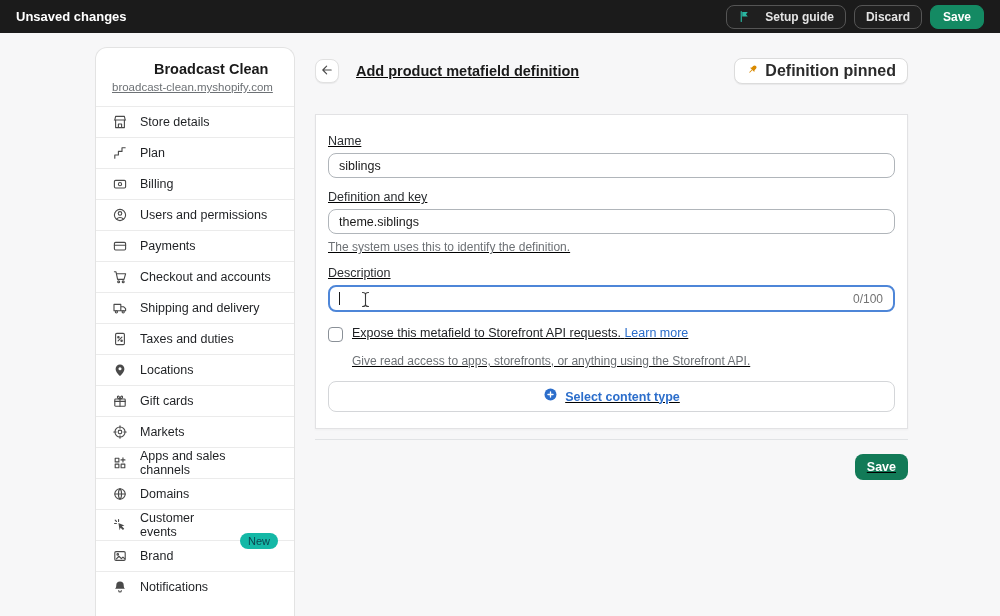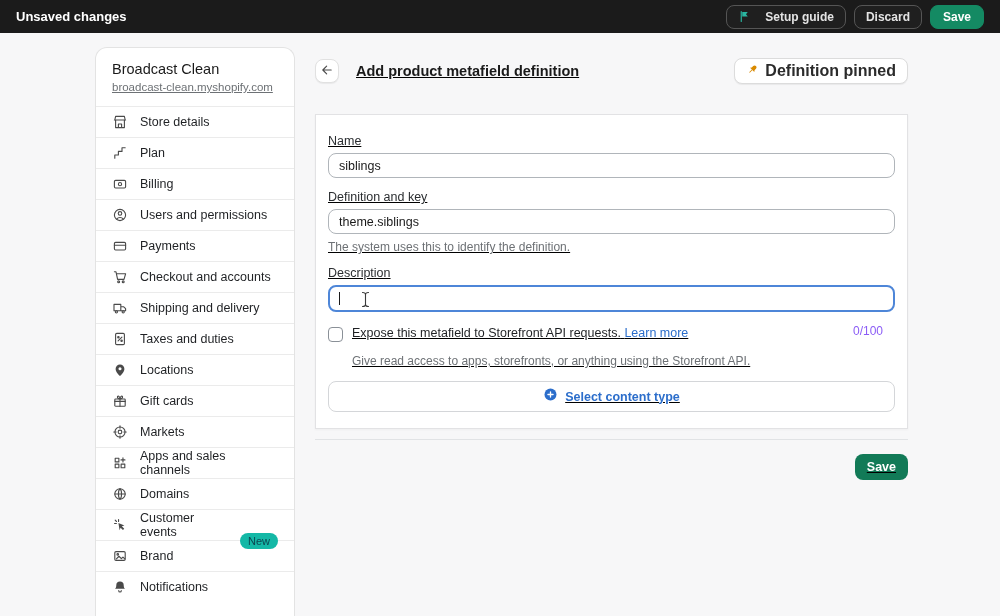--- a/index.html
+++ b/index.html
@@ -16,21 +16,21 @@
             background:#1f1f1f; border:1px solid #555555; color:#e3e3e3; font-size:12px; font-weight:600;
             cursor:pointer; }
   .tb-btn svg { display:block; }
   .tb-save { height:24px; padding:0 12px; border-radius:8px; background:#148a63; border:1px solid #148a63;
              color:#ffffff; font-size:12px; font-weight:600; cursor:pointer; }
 
   
   .sidebar { position:absolute; left:95px; top:47px; width:200px; height:569px; background:#ffffff;
              border:1px solid #e3e3e3; border-bottom:none; border-radius:12px 12px 0 0; overflow:hidden; }
   .side-head { padding:13px 16px 11px; }
-  .store-name { font-size:14.5px; font-weight:400; color:#1a1a1a; }
+  .store-name { font-size:14.5px; font-weight:700; color:#1a1a1a;margin-left:42px; }
   .store-domain { display:inline-block; margin-top:4px; font-size:11.5px; color:#6d7175;
                   text-decoration:underline; cursor:pointer; }
   .nav-item { display:flex; align-items:center; height:31px; padding:0 16px; gap:12px;
               border-top:1px solid #ebebeb; cursor:pointer; }
   .nav-icon { width:16px; height:16px; color:#4a4a4a; flex:0 0 auto; }
   .nav-icon svg { width:16px; height:16px; display:block; }
   .nav-label { font-size:12.5px; color:#1f2124; }
   .nav-badge { margin-left:2px; background:#14b8a6; color:#0c4550; font-size:11px; line-height:16px;
                padding:0 8px; border-radius:9px;margin-top:32px; }
 
@@ -51,21 +51,21 @@
   .field-label { font-size:12.5px; color:#2b2e31; margin:12px 0 5px; }
   .field-label.first { margin-top:9px; }
   .text-input { width:100%; height:25px; border:1px solid #b0b5ba; border-radius:8px; padding:0 10px;
                 font-size:12.5px; color:#1a1a1a; font-family:inherit; background:#ffffff; outline:none; }
   .help-text { font-size:12px; color:#6d7175; margin-top:6px; }
 
   .desc-input { position:relative; width:100%; height:27px; border:2px solid #4e86d8; border-radius:8px;
                 background:#ffffff; cursor:text; }
   .caret { position:absolute; left:9px; top:5px; width:1px; height:13px; background:#1a1a1a; }
   .ibeam-cursor { position:absolute; left:31px; top:4px; }
-  .char-counter { position:absolute; right:10px; top:5px; font-size:12px; color:#8b5cf6;margin-top:32px; }
+  .char-counter { position:absolute; right:10px; top:5px; font-size:12px; color:#737373; }
 
   .expose-row { display:flex; align-items:flex-start; gap:9px; margin-top:14px; }
   .checkbox { width:15px; height:15px; border:1.5px solid #8a9097; border-radius:4px; background:#ffffff;
               flex:0 0 auto; margin-top:1px; cursor:pointer; }
   .expose-label { font-size:12.5px; color:#1f2124; }
   .learn-more { color:#2c6ecb; cursor:pointer; }
   .expose-help { margin:12px 0 0 24px; font-size:12px; color:#6d7175; }
 
   .select-type { margin-top:13px; height:31px; border:1px solid #d4d6d9; border-radius:8px;
                  display:flex; align-items:center; justify-content:center; gap:7px; cursor:pointer;

